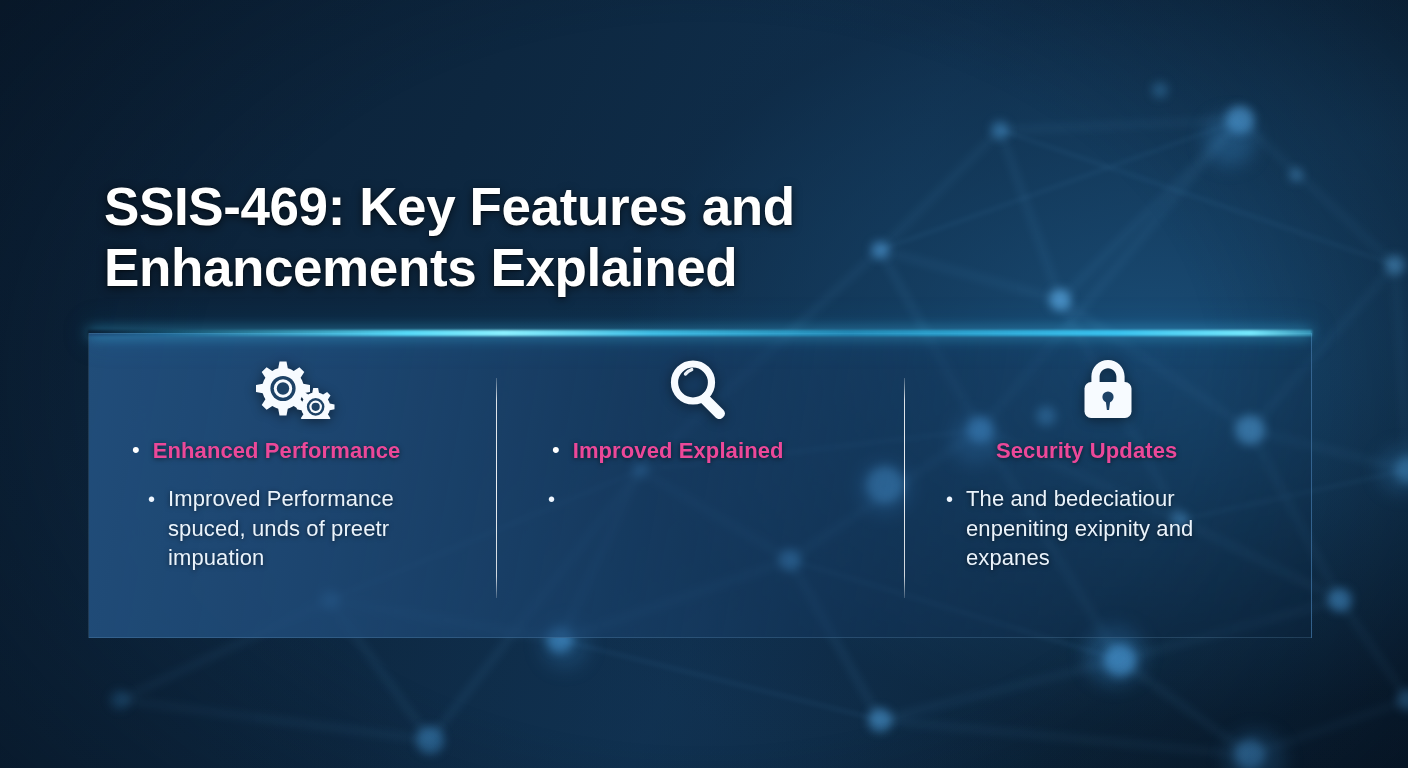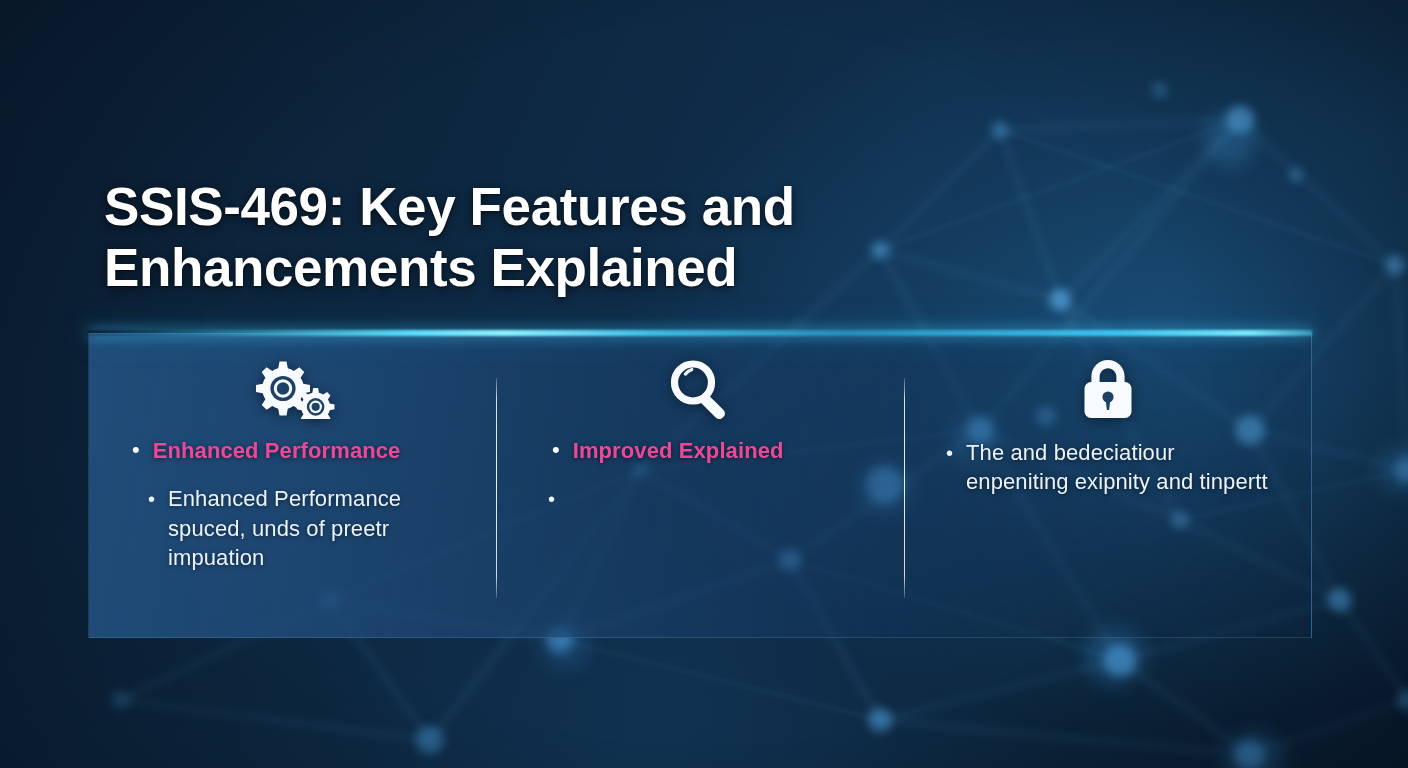--- a/index.html
+++ b/index.html
@@ -305,21 +305,21 @@
             <circle cx="67.65" cy="47.85" r="4.1" fill="#1d4266"></circle>
           </g>
         </svg>
       </div>
       <div class="head-row">
         <span class="dot">•</span>
         <span class="head-text">Enhanced Performance</span>
       </div>
       <div class="body-row">
         <span class="dot">•</span>
-        <span class="body-text">Enhanced Performance spuced, unds of preetr impuation</span>
+        <span class="body-text">Improved Performance spuced, unds of preetr impuation</span>
       </div>
     </div>
 
     <div class="col col-2">
       <div class="icon-wrap">
         <svg width="70" height="62" viewBox="0 0 70 62" xmlns="http://www.w3.org/2000/svg">
           <g fill="none" stroke="#f7fbff" stroke-linecap="round">
             <circle cx="28" cy="24.5" r="18.5" stroke-width="7.2"></circle>
             <path d="M20.5 16 a11 11 0 0 1 6.2 -4.4" stroke-width="3.4" opacity="0.95"></path>
           </g>
@@ -337,20 +337,23 @@
 
     <div class="col col-3">
       <div class="icon-wrap">
         <svg width="58" height="62" viewBox="0 0 58 62" xmlns="http://www.w3.org/2000/svg">
           <path d="M29 2 c-9.2 0 -16.6 7.4 -16.6 16.6 L12.4 26 L20.6 26 L20.6 18.6 c0 -4.6 3.8 -8.4 8.4 -8.4 s8.4 3.8 8.4 8.4 L37.4 26 L45.6 26 L45.6 18.6 C45.6 9.4 38.2 2 29 2 Z" fill="#f7fbff"></path>
           <rect x="5.5" y="24" width="47" height="36" rx="6.5" fill="#f7fbff"></rect>
           <circle cx="29" cy="39" r="5.6" fill="#1d4266"></circle>
           <path d="M26.6 41.5 L31.4 41.5 L30.1 52 L27.9 52 Z" fill="#1d4266"></path>
         </svg>
       </div>
+      <div class="head-row no-bullet">
+        <span class="head-text">Security Updates</span>
+      </div>
       <div class="body-row">
         <span class="dot">•</span>
-        <span class="body-text">The and bedeciatiour enpeniting exipnity and tinpertt</span>
+        <span class="body-text">The and bedeciatiour enpeniting exipnity and expanes</span>
       </div>
     </div>
 
   </div>
 </div>
 
 </body></html>

